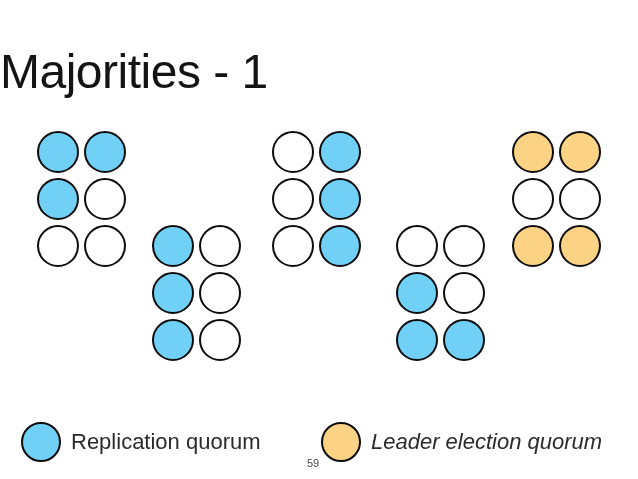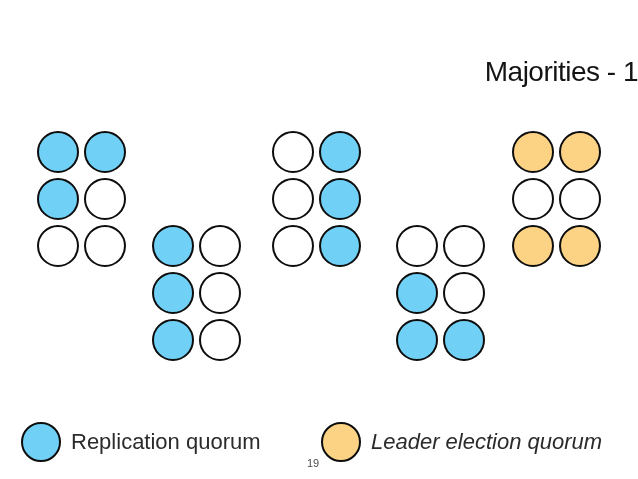--- a/index.html
+++ b/index.html
@@ -21,22 +21,22 @@
     top: 0;
     width: 638px;
     height: 479px;
     background: #ffffff;
   }
   .slide-title {
     position: absolute;
     left: 0;
     top: 48px;
     width: 638px;
-    text-align: right;
-    font-size: 28px;
+    text-align: left;
+    font-size: 48px;
     font-weight: 400;
     letter-spacing: -0.5px;
     color: #141414;
     line-height: 48px;
     white-space: nowrap;
   }
   .quorum-group {
     position: absolute;
     display: grid;
     grid-template-columns: 47px 47px;
@@ -218,15 +218,15 @@
     <div class="legend-item replication">
       <div class="legend-swatch blue"></div>
       <div class="legend-label">Replication quorum</div>
     </div>
     <div class="legend-item election">
       <div class="legend-swatch orange"></div>
       <div class="legend-label">Leader election quorum</div>
     </div>
   </div>
 
-  <div class="page-number">19</div>
+  <div class="page-number">59</div>
 
 </div>
 
 </body></html>

